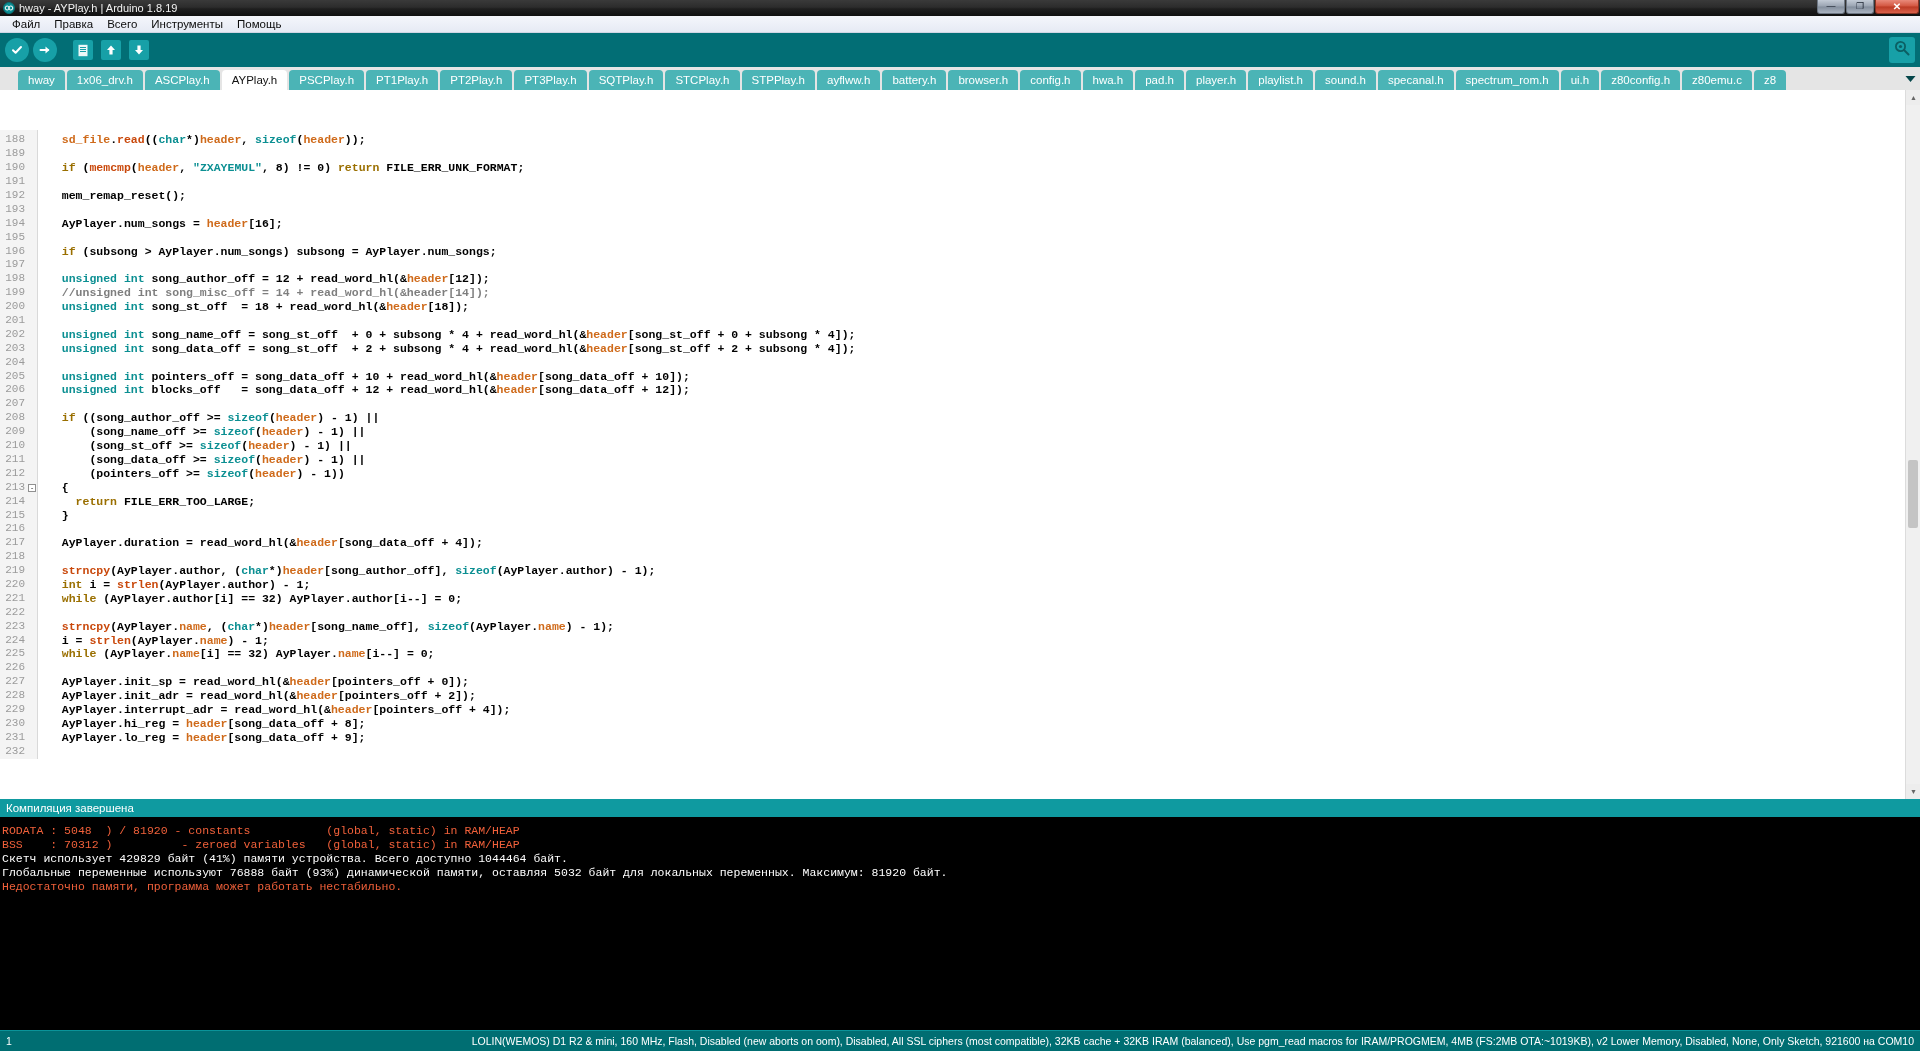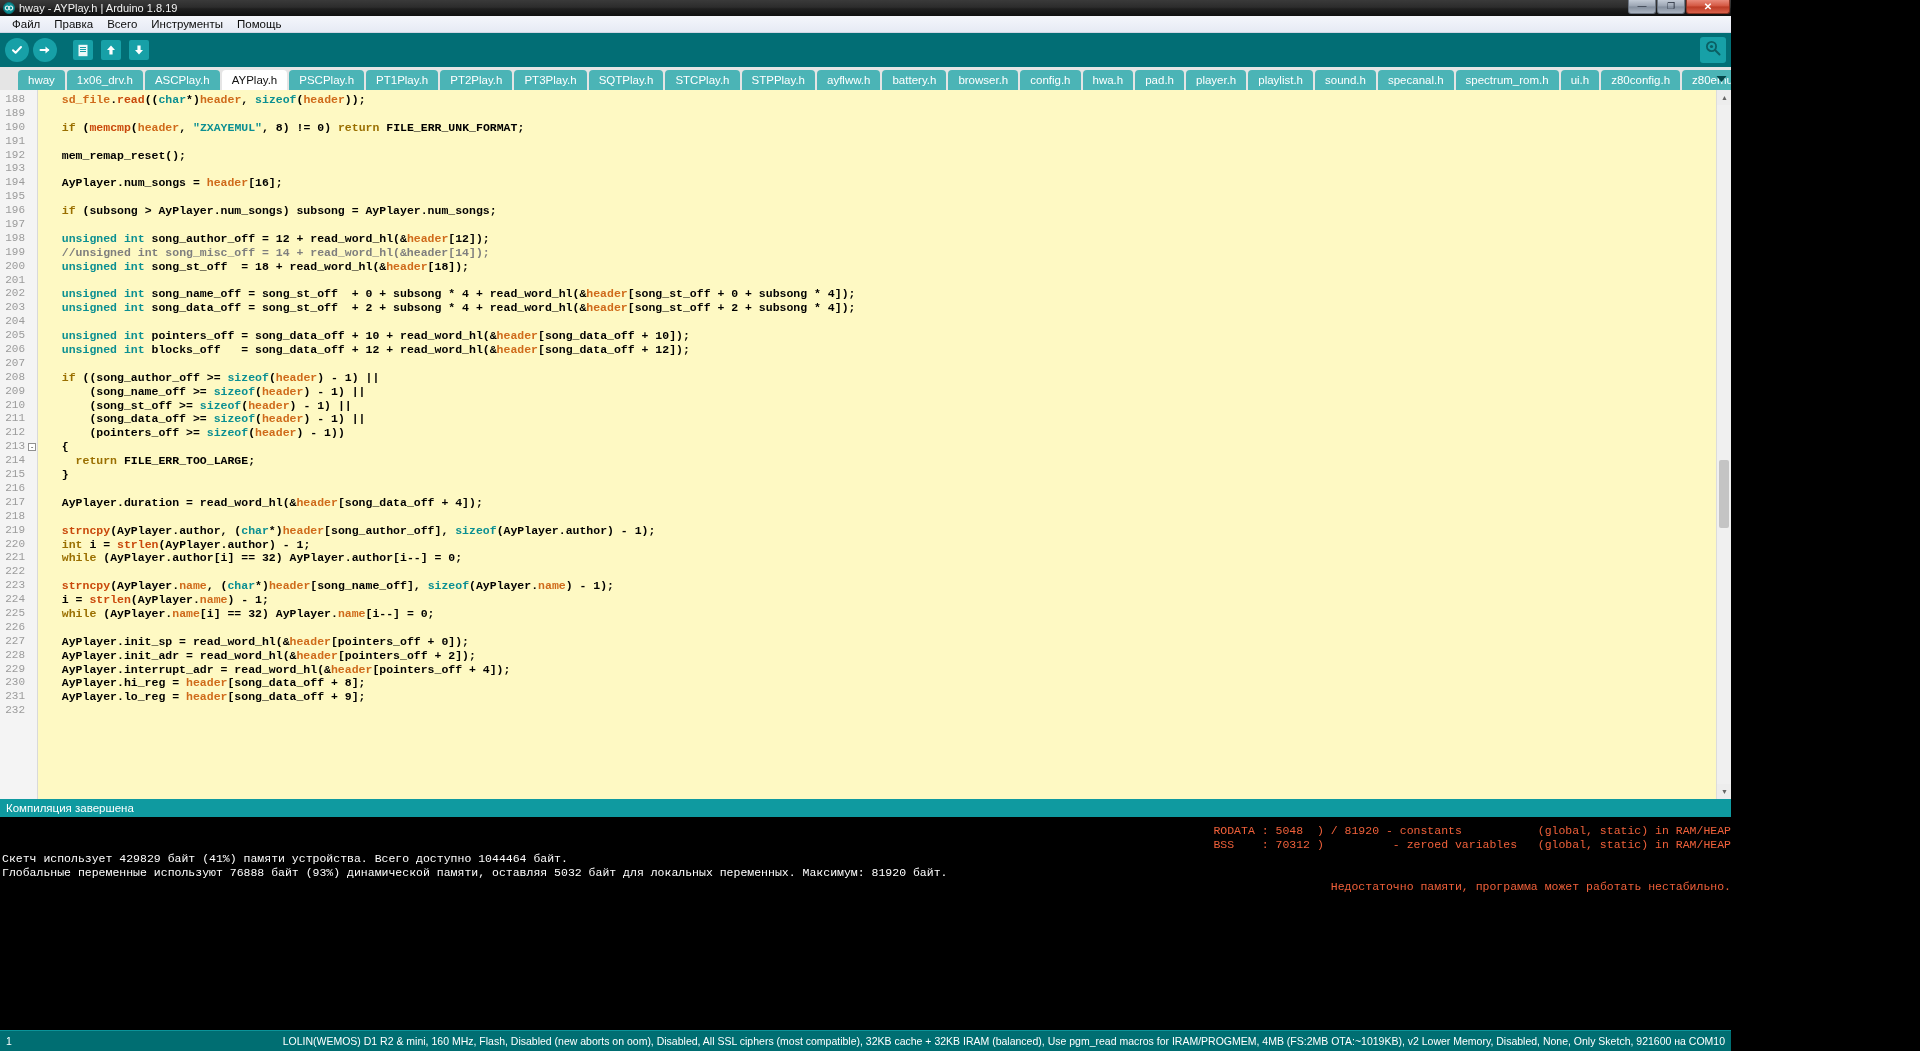--- a/index.html
+++ b/index.html
@@ -4,21 +4,21 @@
 <title>hway - AYPlay.h | Arduino 1.8.19</title>
 <style>
   * { box-sizing: border-box; margin: 0; padding: 0; }
   html, body {
     width: 1920px; height: 1051px;
     overflow: hidden;
     background: #000;
     font-family: "Liberation Sans", sans-serif;
   }
   #app {
-    width: 1731px; height: 1051px;
+    width: 1920px; height: 1051px;
     display: flex; flex-direction: column;
     position: relative;
   }
 
   
   .titlebar {
     height: 16px;
     background: linear-gradient(to bottom, #3a3a3a 0%, #2c2c2c 45%, #1f1f1f 55%, #101010 100%);
     display: flex; align-items: center;
     padding-left: 3px;
@@ -148,24 +148,25 @@
     position: absolute; right: 2px; bottom: 3px;
     width: 16px; height: 16px;
     display: flex; align-items: center; justify-content: center;
     cursor: pointer;
   }
 
   
   .editor-wrap {
     flex: 1 1 auto;
     display: flex;
-    background: #fef9c3;
+    background: #ffffff;
     position: relative;
     overflow: hidden;
     min-height: 0;
+    align-items: center;
   }
   .gutter {
     width: 38px;
     flex: 0 0 38px;
     background: #f4f4f4;
     border-right: 1px solid #d9d9d9;
     padding-top: 3px;
     text-align: right;
     font-family: "Liberation Mono", monospace;
     font-size: 11px;
@@ -253,21 +254,21 @@
     overflow: hidden;
     padding-left: 2px;
     font-family: "Liberation Mono", monospace;
     font-size: 11.5px;
   }
   .console .cline {
     height: 13.9px; line-height: 13.9px;
     white-space: pre;
   }
   .c-white { color: #ffffff; }
-  .c-orange { color: #f0603a; text-align: right; }
+  .c-orange { color: #f0603a; }
   .console-clip-top { height: 7px; overflow: hidden; }
 
   
   .statusbar {
     flex: 0 0 21px;
     height: 21px;
     background: #006e72;
     color: #ffffff;
     font-size: 10.5px;
     display: flex;

